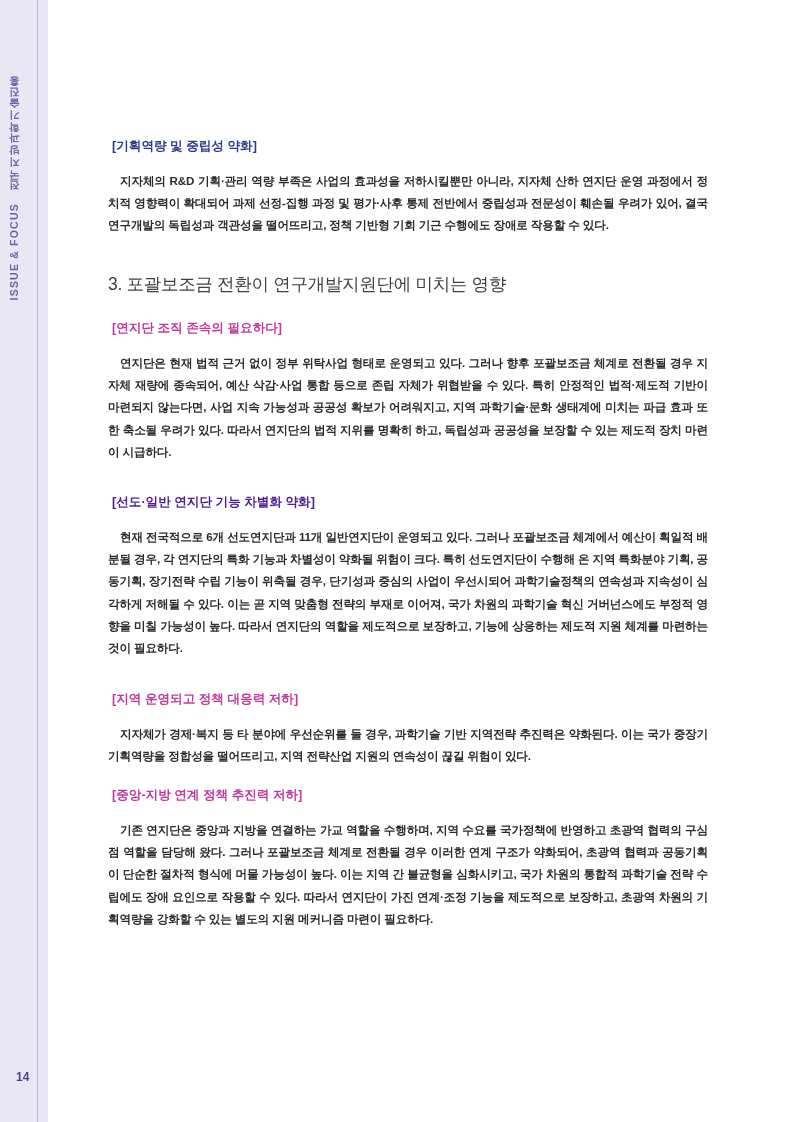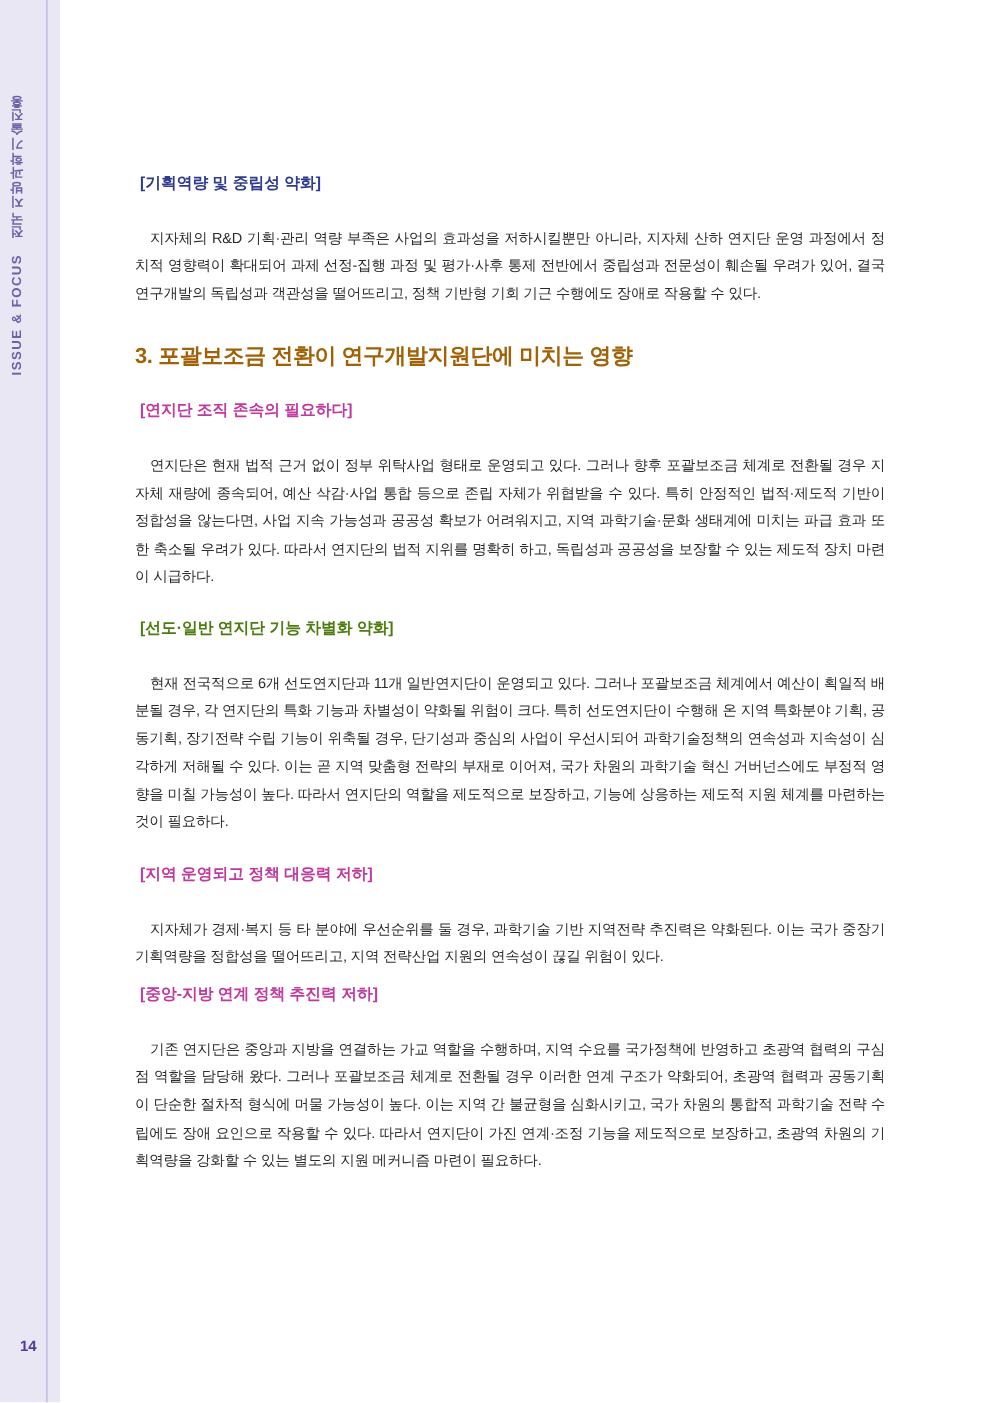--- a/index.html
+++ b/index.html
@@ -68,37 +68,38 @@
     font-size: 12.6px;
     font-weight: bold;
     color: #2f3b8f;
     margin: 4px;
     line-height: 1.5;
   }
   .sub-head.magenta {
     color: #c0399f;
   }
   .sub-head.violet {
-    color: #4d7c0f;
+    color: #4c1d95;
   }
 
   p.body {
     font-size: 11.6px;
     line-height: 1.92;
     color: #2b2b2b;
-    margin: 24px 0 0 0;
+    margin: 14px 0 0 0;
     text-align: justify;
     text-indent: 12px;
     letter-spacing: -0.15px;
+    font-weight: bold;
   }
 
   .section-title {
     font-size: 17.5px;
-    font-weight: bold;
-    color: #a16207;
+    font-weight: normal;
+    color: #404040;
     margin: 0;
     letter-spacing: -0.3px;
   }
 
   
   .blk { position: absolute; width: 600px; }
   #blk-intro   { top: 133px; }
   #blk-sec3    { top: 272px; }
   #blk-b1      { top: 315px; }
   #blk-b2      { top: 489px; }
@@ -120,21 +121,21 @@
     <p class="sub-head">[기획역량 및 중립성 약화]</p>
     <p class="body">지자체의 R&amp;D 기획·관리 역량 부족은 사업의 효과성을 저하시킬뿐만 아니라, 지자체 산하 연지단 운영 과정에서 정치적 영향력이 확대되어 과제 선정-집행 과정 및 평가·사후 통제 전반에서 중립성과 전문성이 훼손될 우려가 있어, 결국 연구개발의 독립성과 객관성을 떨어뜨리고, 정책 기반형 기회 기근 수행에도 장애로 작용할 수 있다.</p>
   </div>
 
   <div class="blk" id="blk-sec3">
     <h2 class="section-title">3. 포괄보조금 전환이 연구개발지원단에 미치는 영향</h2>
   </div>
 
   <div class="blk" id="blk-b1">
     <p class="sub-head magenta">[연지단 조직 존속의 필요하다]</p>
-    <p class="body">연지단은 현재 법적 근거 없이 정부 위탁사업 형태로 운영되고 있다. 그러나 향후 포괄보조금 체계로 전환될 경우 지자체 재량에 종속되어, 예산 삭감·사업 통합 등으로 존립 자체가 위협받을 수 있다. 특히 안정적인 법적·제도적 기반이 정합성을 않는다면, 사업 지속 가능성과 공공성 확보가 어려워지고, 지역 과학기술·문화 생태계에 미치는 파급 효과 또한 축소될 우려가 있다. 따라서 연지단의 법적 지위를 명확히 하고, 독립성과 공공성을 보장할 수 있는 제도적 장치 마련이 시급하다.</p>
+    <p class="body">연지단은 현재 법적 근거 없이 정부 위탁사업 형태로 운영되고 있다. 그러나 향후 포괄보조금 체계로 전환될 경우 지자체 재량에 종속되어, 예산 삭감·사업 통합 등으로 존립 자체가 위협받을 수 있다. 특히 안정적인 법적·제도적 기반이 마련되지 않는다면, 사업 지속 가능성과 공공성 확보가 어려워지고, 지역 과학기술·문화 생태계에 미치는 파급 효과 또한 축소될 우려가 있다. 따라서 연지단의 법적 지위를 명확히 하고, 독립성과 공공성을 보장할 수 있는 제도적 장치 마련이 시급하다.</p>
   </div>
 
   <div class="blk" id="blk-b2">
     <p class="sub-head violet">[선도·일반 연지단 기능 차별화 약화]</p>
     <p class="body">현재 전국적으로 6개 선도연지단과 11개 일반연지단이 운영되고 있다. 그러나 포괄보조금 체계에서 예산이 획일적 배분될 경우, 각 연지단의 특화 기능과 차별성이 약화될 위험이 크다. 특히 선도연지단이 수행해 온 지역 특화분야 기획, 공동기획, 장기전략 수립 기능이 위축될 경우, 단기성과 중심의 사업이 우선시되어 과학기술정책의 연속성과 지속성이 심각하게 저해될 수 있다. 이는 곧 지역 맞춤형 전략의 부재로 이어져, 국가 차원의 과학기술 혁신 거버넌스에도 부정적 영향을 미칠 가능성이 높다. 따라서 연지단의 역할을 제도적으로 보장하고, 기능에 상응하는 제도적 지원 체계를 마련하는 것이 필요하다.</p>
   </div>
 
   <div class="blk" id="blk-b3">
     <p class="sub-head magenta">[지역 운영되고 정책 대응력 저하]</p>
     <p class="body">지자체가 경제·복지 등 타 분야에 우선순위를 둘 경우, 과학기술 기반 지역전략 추진력은 약화된다. 이는 국가 중장기 기획역량을 정합성을 떨어뜨리고, 지역 전략산업 지원의 연속성이 끊길 위험이 있다.</p>

